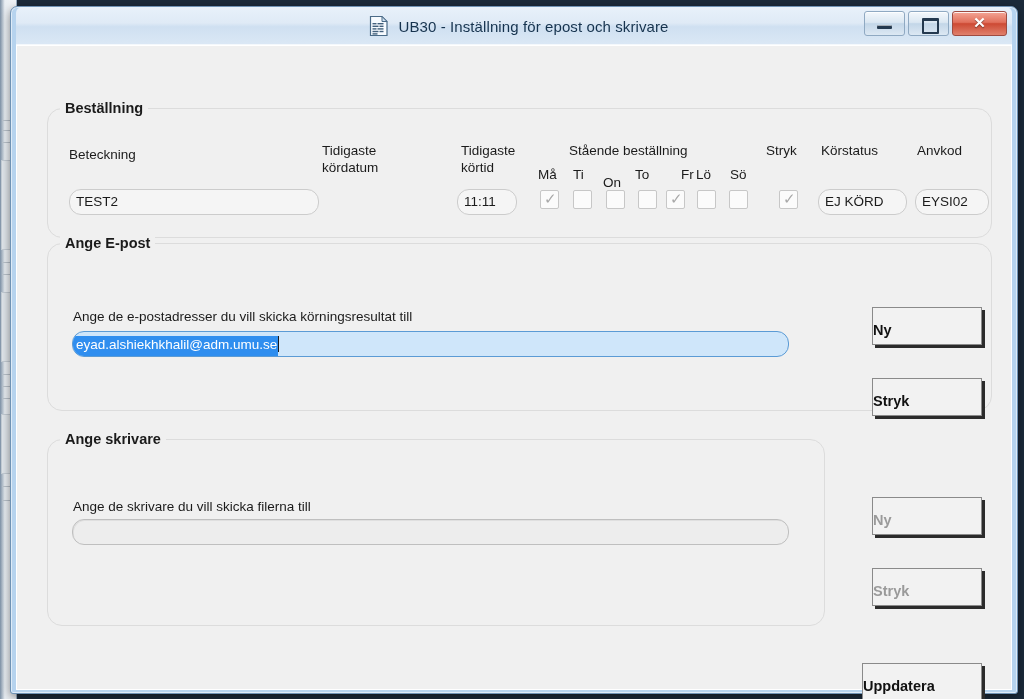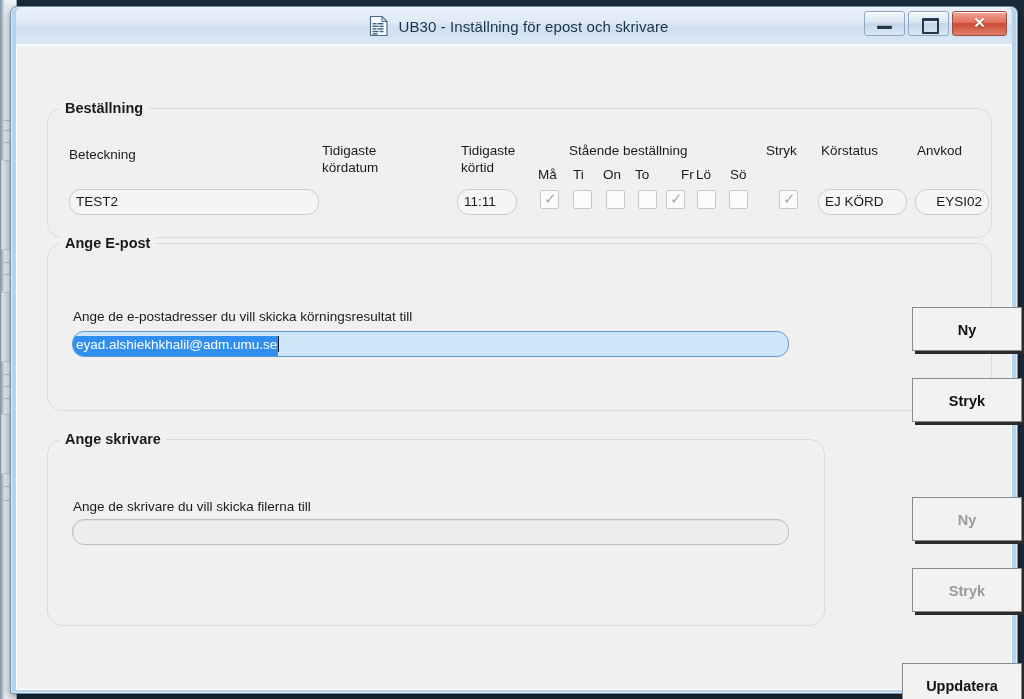--- a/index.html
+++ b/index.html
@@ -236,31 +236,29 @@
     font-size: 15px;
     color: #a8a8a8;
     line-height: 19px;
   }
 
   
   .btn {
     position: absolute;
     box-sizing: border-box;
     width: 110px;
-    height: 44px;
+    height: 38px;
     border: 1px solid #8a8a8a;
     background: #f2f2f2;
     font-family: "Liberation Sans", sans-serif;
     font-size: 14.5px;
     font-weight: bold;
     color: #111111;
-    text-align: center;
     line-height: 44px;
     box-shadow: 3px 3px 0 0 #2b2b2b;
-    margin-left: 40px;
   }
   .btn.disabled { color: #9a9a9a; }
   .btn.wide { width: 120px; }
 </style>
 </head>
 <body>
 
 <div id="bg-window">
   <div class="bg-line" style="top:120px"></div>
   <div class="bg-line" style="top:130px"></div>
@@ -323,21 +321,21 @@
     <span class="lbl" style="left:305px; top:113px;">kördatum</span>
     <span class="lbl" style="left:444px; top:96px;">Tidigaste</span>
     <span class="lbl" style="left:444px; top:113px;">körtid</span>
     <span class="lbl" style="left:552px; top:96px;">Stående beställning</span>
     <span class="lbl" style="left:749px; top:96px;">Stryk</span>
     <span class="lbl" style="left:804px; top:96px;">Körstatus</span>
     <span class="lbl" style="left:900px; top:96px;">Anvkod</span>
 
     <span class="lbl" style="left:521px; top:120px;">Må</span>
     <span class="lbl" style="left:556px; top:120px;">Ti</span>
-    <span class="lbl" style="left:586px; top:120px;">On</span>
+    <span class="lbl" style="left:586px; top:128px;">On</span>
     <span class="lbl" style="left:618px; top:120px;">To</span>
     <span class="lbl" style="left:664px; top:120px;">Fr</span>
     <span class="lbl" style="left:679px; top:120px;">Lö</span>
     <span class="lbl" style="left:713px; top:120px;">Sö</span>
 
     <div class="cb" style="left:523px; top:144px;">
       <span class="tick">✓</span>
     </div>
     <div class="cb" style="left:556px; top:144px;"></div>
     <div class="cb" style="left:589px; top:144px;"></div>
@@ -348,21 +346,21 @@
     <div class="cb" style="left:680px; top:144px;"></div>
     <div class="cb" style="left:712px; top:144px;"></div>
 
     <div class="cb" style="left:762px; top:144px;">
       <span class="tick">✓</span>
     </div>
 
     <div class="field" style="left:52px; top:143px; width:250px;">TEST2</div>
     <div class="field" style="left:440px; top:143px; width:60px;">11:11</div>
     <div class="field" style="left:801px; top:143px; width:89px;">EJ KÖRD</div>
-    <div class="field" style="left:898px; top:143px; width:74px;text-align:right;">EYSI02</div>
+    <div class="field" style="left:898px; top:143px; width:74px;">EYSI02</div>
 
     <div class="group" id="group-epost">
       <span class="group-title">Ange E-post</span>
     </div>
 
     <span class="lbl" style="left:56px; top:262px;">Ange de e-postadresser du vill skicka körningsresultat till</span>
 
     <div class="field focus-input" style="left:55px; top:285px; width:717px;">
       <span class="sel">eyad.alshiekhkhalil@adm.umu.se</span><span class="caret"></span>
     </div>

